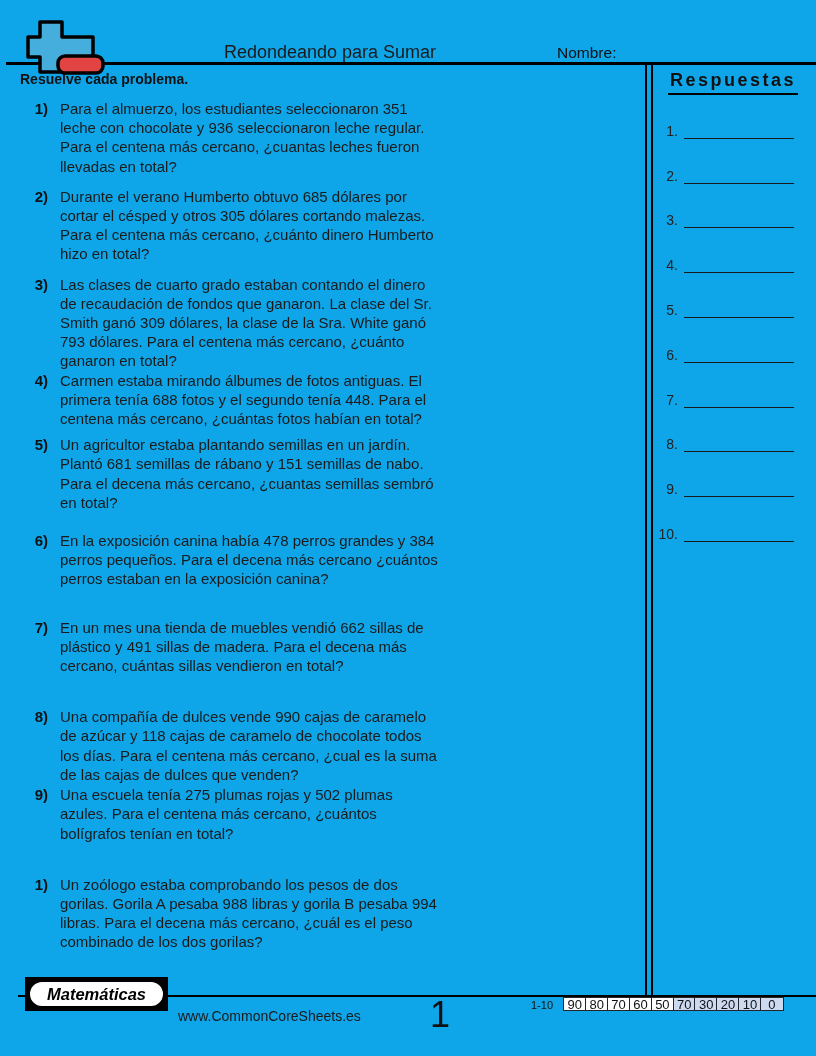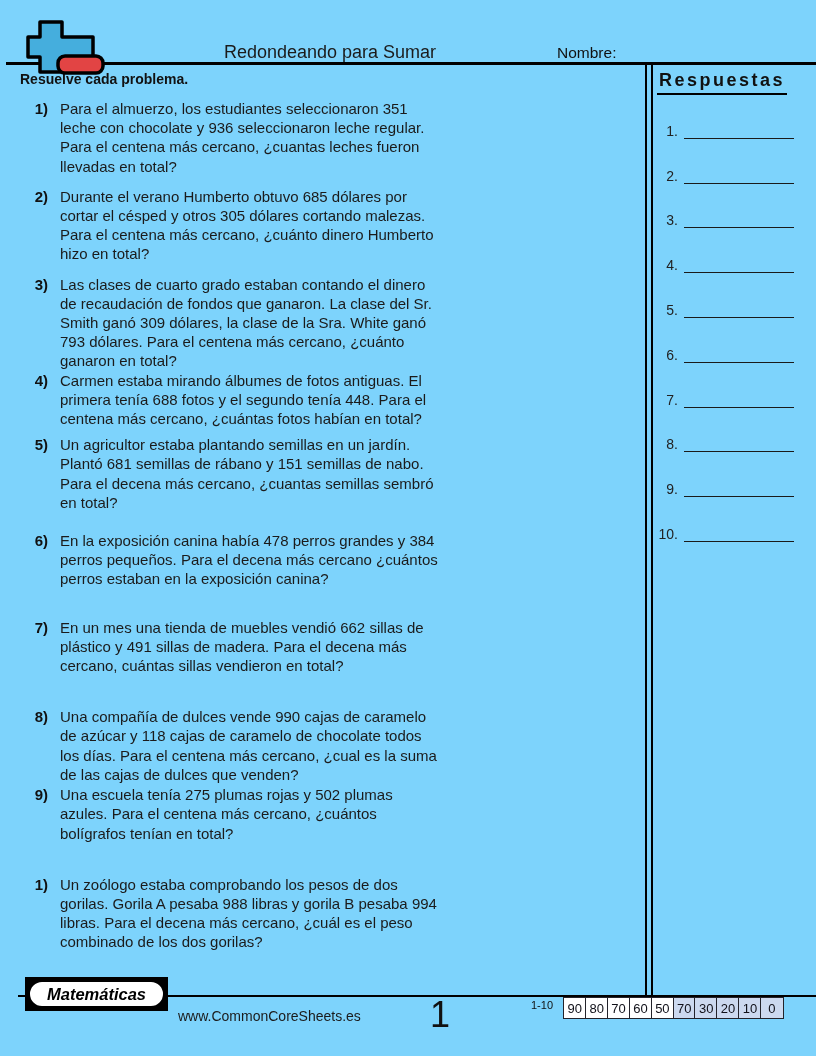--- a/index.html
+++ b/index.html
@@ -1,42 +1,42 @@
 <!DOCTYPE html>
 <html><head>
 <meta charset="utf-8">
 <style>
   * { margin: 0; padding: 0; box-sizing: border-box; }
   html, body { background: #ffffff; }
   .page {
     position: relative;
     width: 816px;
     height: 1056px;
-    background: #7dd3fc;
+    background: #0ea5e9;
     font-family: "Liberation Sans", sans-serif;
     color: #111;
     overflow: hidden;
   }
 
   
   .brand-logo { position: absolute; left: 26px; top: 19px; z-index: 3; }
   .page-title {
     position: absolute; left: 160px; top: 42px; width: 340px;
     text-align: center; font-size: 18px; color: #1b1b1b;
   }
   .name-label { position: absolute; left: 557px; top: 44px; font-size: 15.5px; }
   .header-rule { position: absolute; left: 6px; right: 0; top: 62px; height: 3px; background: #000; z-index: 1; }
   .instructions { position: absolute; left: 20px; top: 71px; font-size: 14px; font-weight: bold; }
 
   
   .answers-divider {
     position: absolute; left: 645px; top: 65px; height: 931px; width: 8px;
     border-left: 2px solid #000; border-right: 2px solid #000;
   }
-  .answers-heading-wrap { position: absolute; left: 657px; top: 70px; width: 152px; }
+  .answers-heading-wrap { position: absolute; left: 657px; top: 70px; width: 152px; text-align: center; }
   .answers-heading {
     display: inline-block; font-size: 18px; font-weight: bold; letter-spacing: 2.5px;
     border-bottom: 2.5px solid #000; padding: 0 2px 2px 2px;
   }
   .answers-list { position: absolute; left: 655px; top: 94px; width: 140px; }
   .answer-row { display: flex; align-items: flex-end; height: 44.8px; }
   .answer-num { width: 23px; text-align: right; font-size: 14px; color: #222; padding-bottom: 0; }
   .answer-line { flex: 0 0 110px; margin-left: 6px; border-bottom: 1.8px solid #1a1a1a; height: 100%; }
 
   
@@ -66,21 +66,21 @@
   .brand-pill {
     width: 100%; height: 100%; background: #fff; border: 2.5px solid #000;
     border-radius: 14px; display: flex; align-items: center; justify-content: center;
     font-size: 16.5px; font-weight: bold; color: #000;
   }
   .website-url { position: absolute; left: 178px; top: 1008px; font-size: 14px; color: #1b1b1b; }
   .page-number { position: absolute; left: 415px; top: 994px; width: 50px; text-align: center; font-size: 36px; font-weight: 400; color: #111; }
   .grade-scale-label { position: absolute; left: 531px; top: 999px; font-size: 11px; }
   .grade-scale-table { position: absolute; left: 563px; top: 997px; display: flex; }
   .grade-cell {
-    width: 23.5px; height: 22px; border: 1.6px solid #23232b; margin-left: -1.6px;
+    width: 23.5px; height: 14px; border: 1.6px solid #23232b; margin-left: -1.6px;
     display: flex; align-items: center; justify-content: center;
     font-size: 13px; background: #fff; color: #101018; text-align: right;
   }
   .grade-cell:first-child { margin-left: 0; }
   .grade-cell.shaded { background: #ccd9ef; }
 </style>
 </head>
 <body>
 
 <div class="page">

